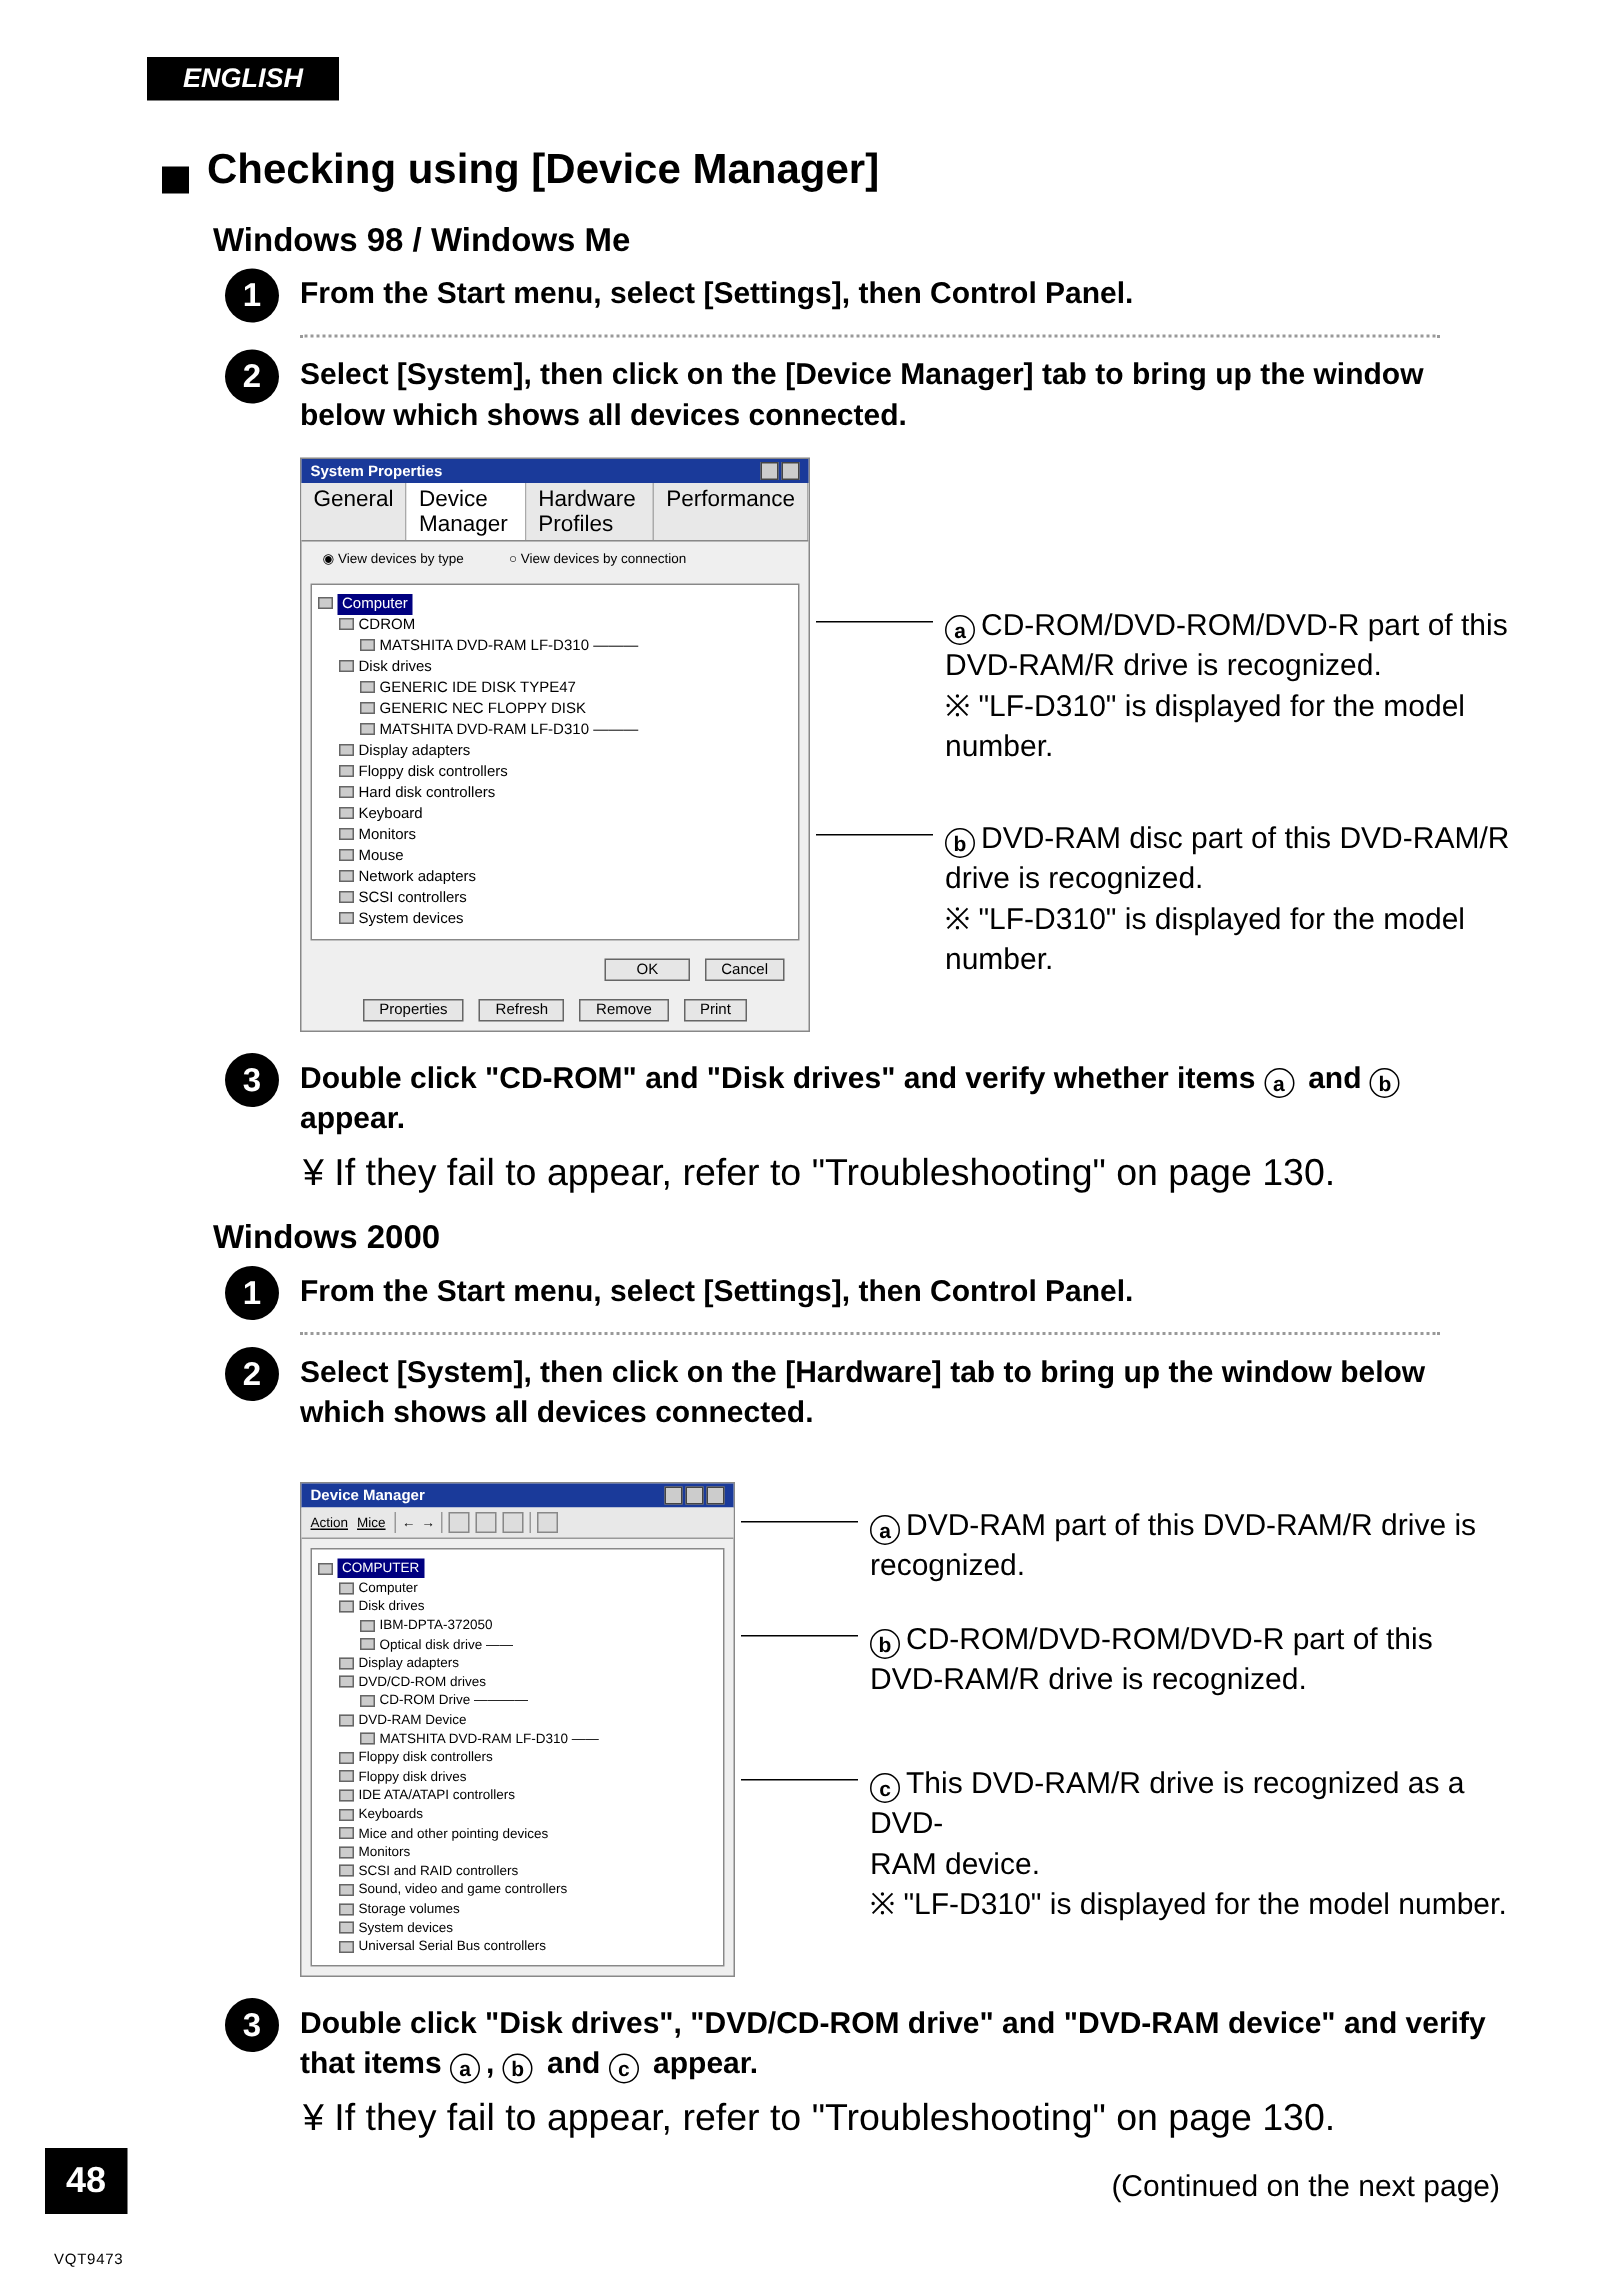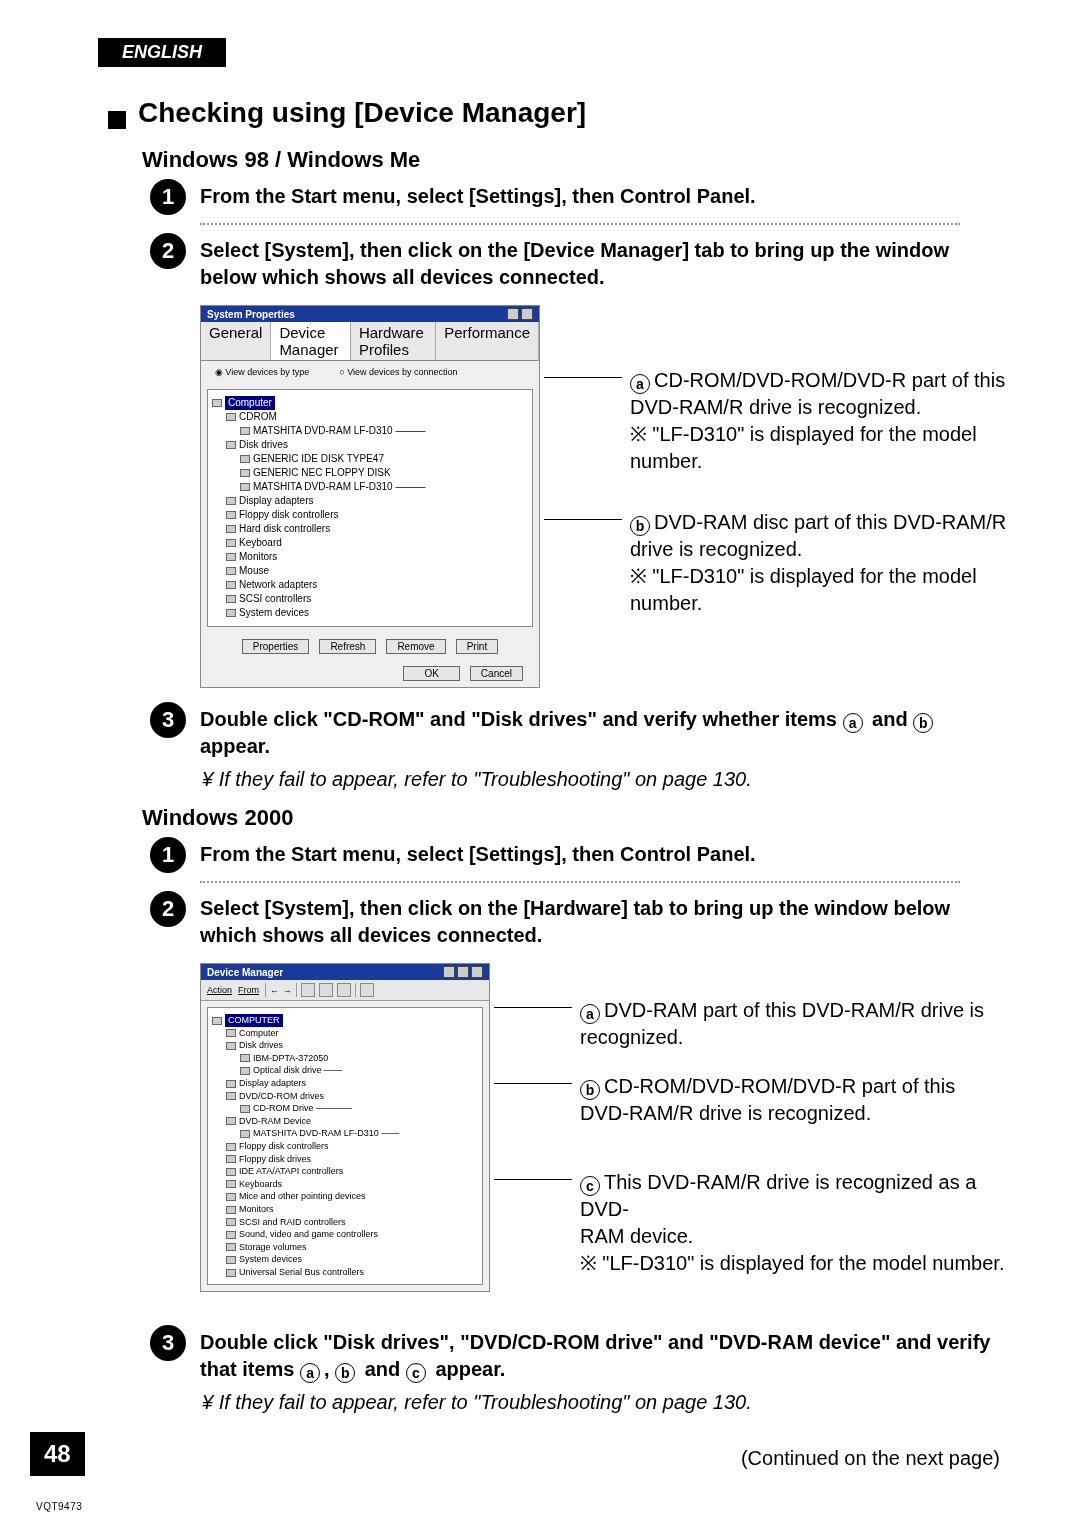--- a/index.html
+++ b/index.html
@@ -7,23 +7,23 @@
   .page { padding: 30px 60px 20px 90px; position: relative; min-height: 1526px; }
   .lang-badge { display: inline-block; background: #000; color: #fff; padding: 4px 24px; font-weight: bold; font-size: 18px; margin: 8px 0 20px 8px; font-style: italic; }
   .main-heading { font-size: 28px; font-weight: bold; margin: 10px 0 18px 18px; display: flex; align-items: flex-end; gap: 12px; }
   .box-bullet { display: inline-block; width: 18px; height: 18px; background: #000; }
   .sub-heading { font-size: 22px; font-weight: bold; margin: 12px 0 6px 52px; }
   .step { display: flex; align-items: flex-start; gap: 14px; margin: 6px 0 6px 60px; padding-right: 20px; }
   .num-circle { flex: 0 0 36px; width: 36px; height: 36px; border-radius: 50%; background: #000; color: #fff; font-weight: bold; font-size: 22px; display: flex; align-items: center; justify-content: center; }
   .step-body { font-size: 20px; font-weight: bold; line-height: 1.35; padding-top: 4px; }
   .dotted-sep { border: none; border-top: 2px dotted #999; margin: 8px 60px 8px 110px; }
 
-  .step-extra { font-size: 20px; margin: 6px 0 10px 112px; line-height: 1.35; font-style: italic; }
-
-  .figure-row { display: flex; gap: 0; margin: 14px 0 14px 110px; align-items: flex-start; }
+  .step-extra { font-size: 25px; margin: 6px 0 10px 112px; line-height: 1.35; }
+
+  .figure-row { display: flex; gap: 0; margin: 14px 0 14px 110px; align-items: flex-end; }
   .figure-box { flex: 0 0 340px; border: 1px solid #888; background: #efefef; font-size: 10px; position: relative; }
   .titlebar { background: linear-gradient(#1a3a9a,#1a3a9a); color: #fff; padding: 2px 6px; font-weight: bold; display: flex; justify-content: space-between; align-items: center; }
   .titlebar .ctrls { display: flex; gap: 2px; }
   .titlebar .ctrls span { width: 12px; height: 12px; background: #ccc; display: inline-block; border: 1px solid #444; }
   .tabs { display: flex; background: #ddd; border-bottom: 1px solid #888; font-size: 15px; }
   .tabs span { padding: 2px 8px; border-right: 1px solid #aaa; background: #e8e8e8; }
   .tabs span.active { background: #fff; }
   .tree-pane { background: #fff; margin: 6px; border: 1px solid #888; padding: 6px 4px; line-height: 1.4; font-size: 10px; }
   .tree-pane .root { background: #000080; color: #fff; display: inline-block; padding: 0 3px; }
   .tree-pane .row { white-space: nowrap; }
@@ -109,29 +109,29 @@
         <div class="row i1"><span class="ic"></span><span>Display adapters</span></div>
         <div class="row i1"><span class="ic"></span><span>Floppy disk controllers</span></div>
         <div class="row i1"><span class="ic"></span><span>Hard disk controllers</span></div>
         <div class="row i1"><span class="ic"></span><span>Keyboard</span></div>
         <div class="row i1"><span class="ic"></span><span>Monitors</span></div>
         <div class="row i1"><span class="ic"></span><span>Mouse</span></div>
         <div class="row i1"><span class="ic"></span><span>Network adapters</span></div>
         <div class="row i1"><span class="ic"></span><span>SCSI controllers</span></div>
         <div class="row i1"><span class="ic"></span><span>System devices</span></div>
       </div>
+      <div class="btn-row" style="justify-content:flex-end;padding-right:16px">
+        <span class="win-btn" style="padding:1px 20px">OK</span>
+        <span class="win-btn">Cancel</span>
+      </div>
       <div class="btn-row">
         <span class="win-btn">Properties</span>
         <span class="win-btn">Refresh</span>
         <span class="win-btn">Remove</span>
         <span class="win-btn">Print</span>
-      </div>
-      <div class="btn-row" style="justify-content:flex-end;padding-right:16px">
-        <span class="win-btn" style="padding:1px 20px">OK</span>
-        <span class="win-btn">Cancel</span>
       </div>
     </div>
 
     <div class="callout-col">
       <div style="height:62px"></div>
       <div class="callout">
         <div class="lead"><span class="letter-circle">a</span><span>CD-ROM/DVD-ROM/DVD-R part of this</span></div>
         <div>DVD-RAM/R drive is recognized.</div>
         <div class="ref-mark">"LF-D310" is displayed for the model number.</div>
       </div>
@@ -170,21 +170,21 @@
       <div class="titlebar">
         <span>Device Manager</span>
         <span class="ctrls">
             <span></span>
             <span></span>
             <span></span>
           </span>
       </div>
       <div class="toolbar">
         <span class="menu">Action</span>
-        <span class="menu">From</span>
+        <span class="menu">Mice</span>
         <span class="sep"></span>
         <span>←</span>
         <span>→</span>
         <span class="sep"></span>
         <span class="tb"></span>
         <span class="tb"></span>
         <span class="tb"></span>
         <span class="sep"></span>
         <span class="tb"></span>
       </div>

